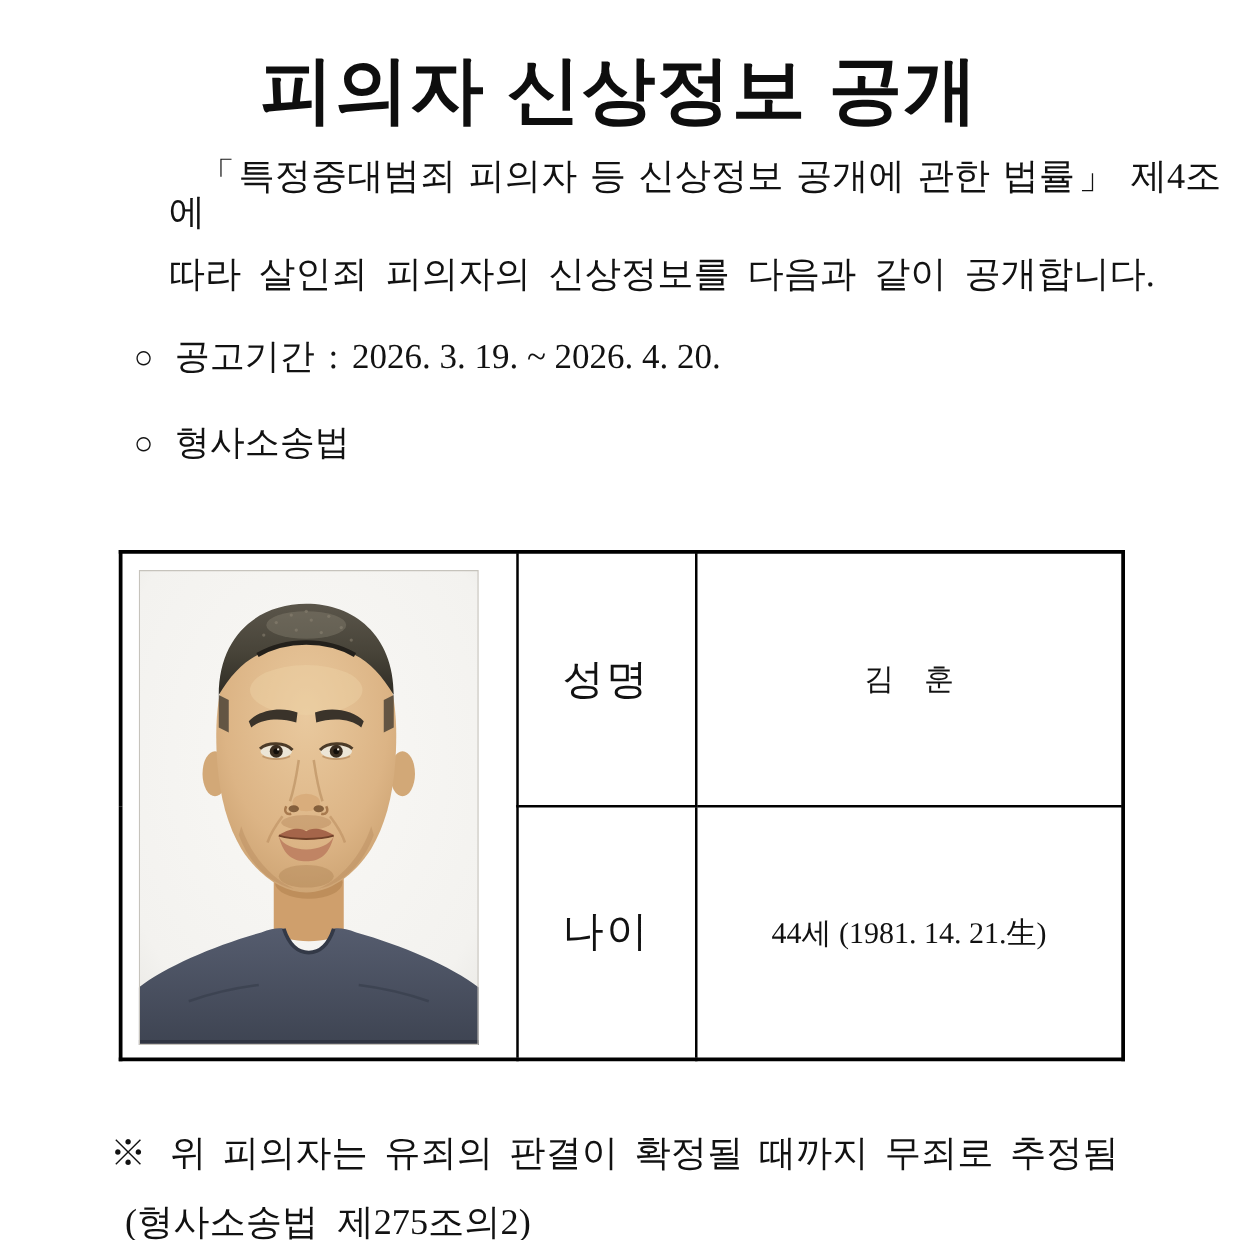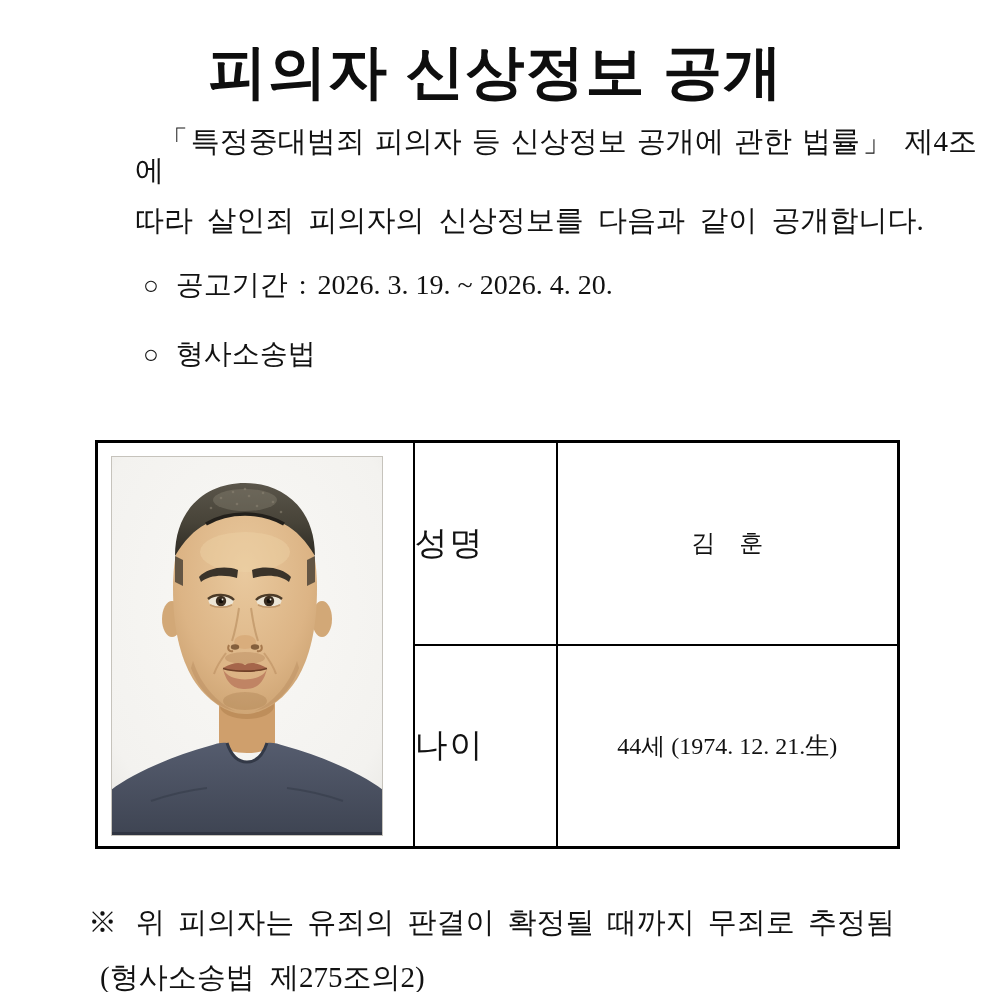--- a/index.html
+++ b/index.html
@@ -28,36 +28,36 @@
   }
   .intro-line1 {
     display: block;
     text-align: justify; text-align-last: justify;
     text-indent: 24px;
   }
   .intro-line2 {
     display: block; margin-top: 21px;
     word-spacing: 7px;
   }
-  .notice { position: absolute; left: 107px; font-size: 28px; white-space: nowrap; margin-left: 36px; }
+  .notice { position: absolute; left: 107px; font-size: 28px; white-space: nowrap; }
   .notice .bullet { font-size: 26px; margin-right: 17px; }
   .notice .sep { margin: 0 11px; }
   #notice-period { top: 266px; }
   #notice-subject { top: 335px; }
   .info-table {
     position: absolute; top: 440px; left: 95px;
     border-collapse: collapse; table-layout: fixed;
     width: 802px;
     border: 3px solid #000;
   }
   .info-table td { border: 2px solid #000; background: #fff; }
   .photo-cell { width: 317px; padding: 2px 0 0 13px; vertical-align: middle; }
   .label-cell {
     width: 143px; height: 203px;
-    vertical-align: middle;
+    text-align: center; vertical-align: middle;
     font-size: 33px; letter-spacing: 2px;
   }
   .value-cell {
     width: 342px;
     text-align: center; vertical-align: middle;
     font-size: 24px;
   }
   .photo { display: block; }
   .footnote { position: absolute; top: 903px; left: 88px; width: 807px; font-size: 29px; }
   .fn-line1 { display: block; text-align: justify; text-align-last: justify; }
@@ -191,21 +191,21 @@
           <rect x="0" y="376" width="272" height="4" fill="#2e3340" opacity="0.85"></rect>
 
           <rect x="0.5" y="0.5" width="271" height="379" fill="none" stroke="#c6c3bc" stroke-width="1"></rect>
         </svg>
       </td>
       <td class="label-cell">성명</td>
       <td class="value-cell">김　훈</td>
     </tr>
     <tr>
       <td class="label-cell">나이</td>
-      <td class="value-cell">44세 (1974. 12. 21.生)</td>
+      <td class="value-cell">44세 (1981. 14. 21.生)</td>
     </tr>
   </tbody>
     </table>
 
   <div class="footnote">
     <span class="fn-line1">※ 위 피의자는 유죄의 판결이 확정될 때까지 무죄로 추정됨</span>
     <span class="fn-line2">(형사소송법 제275조의2)</span>
   </div>
 
 </div>

